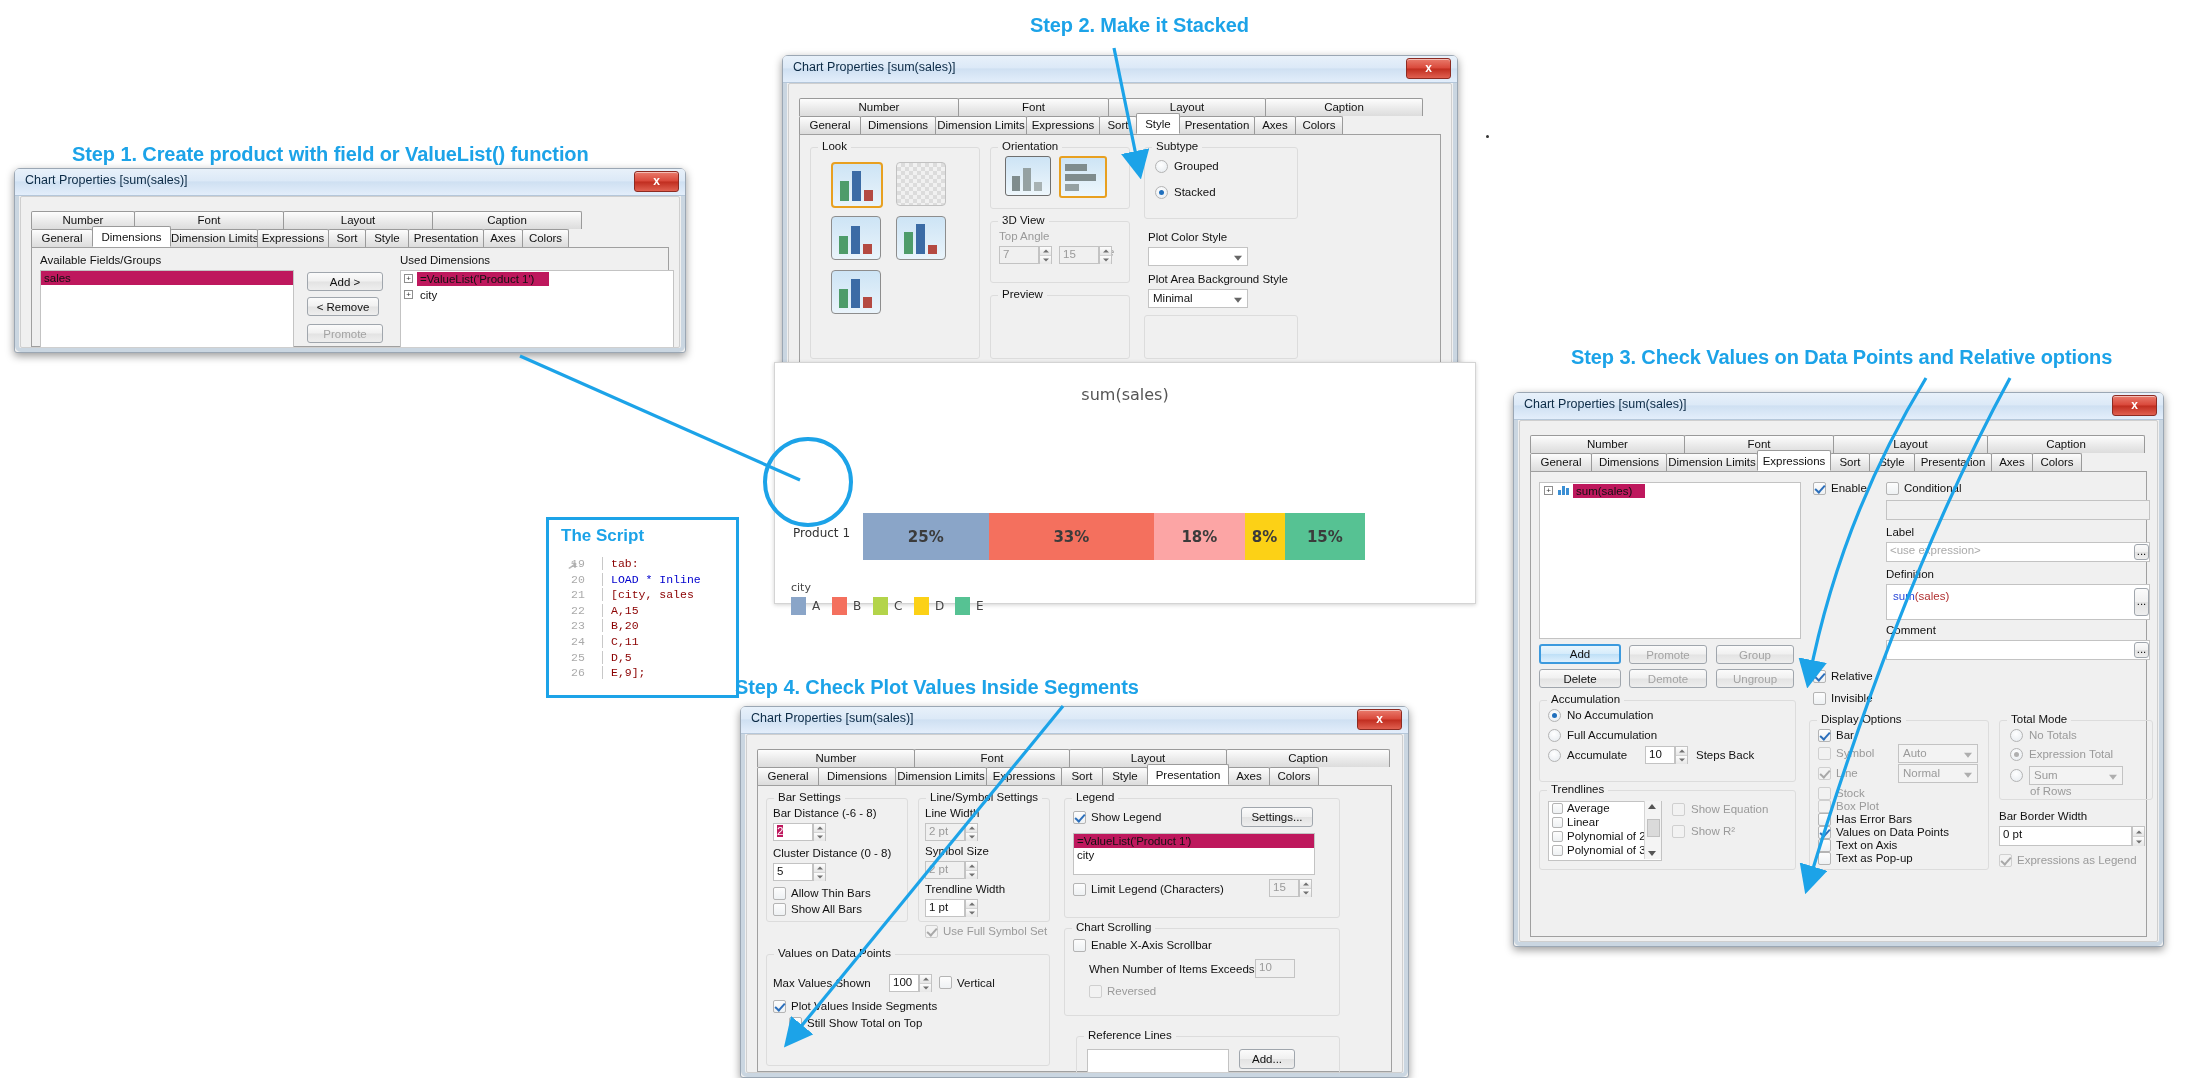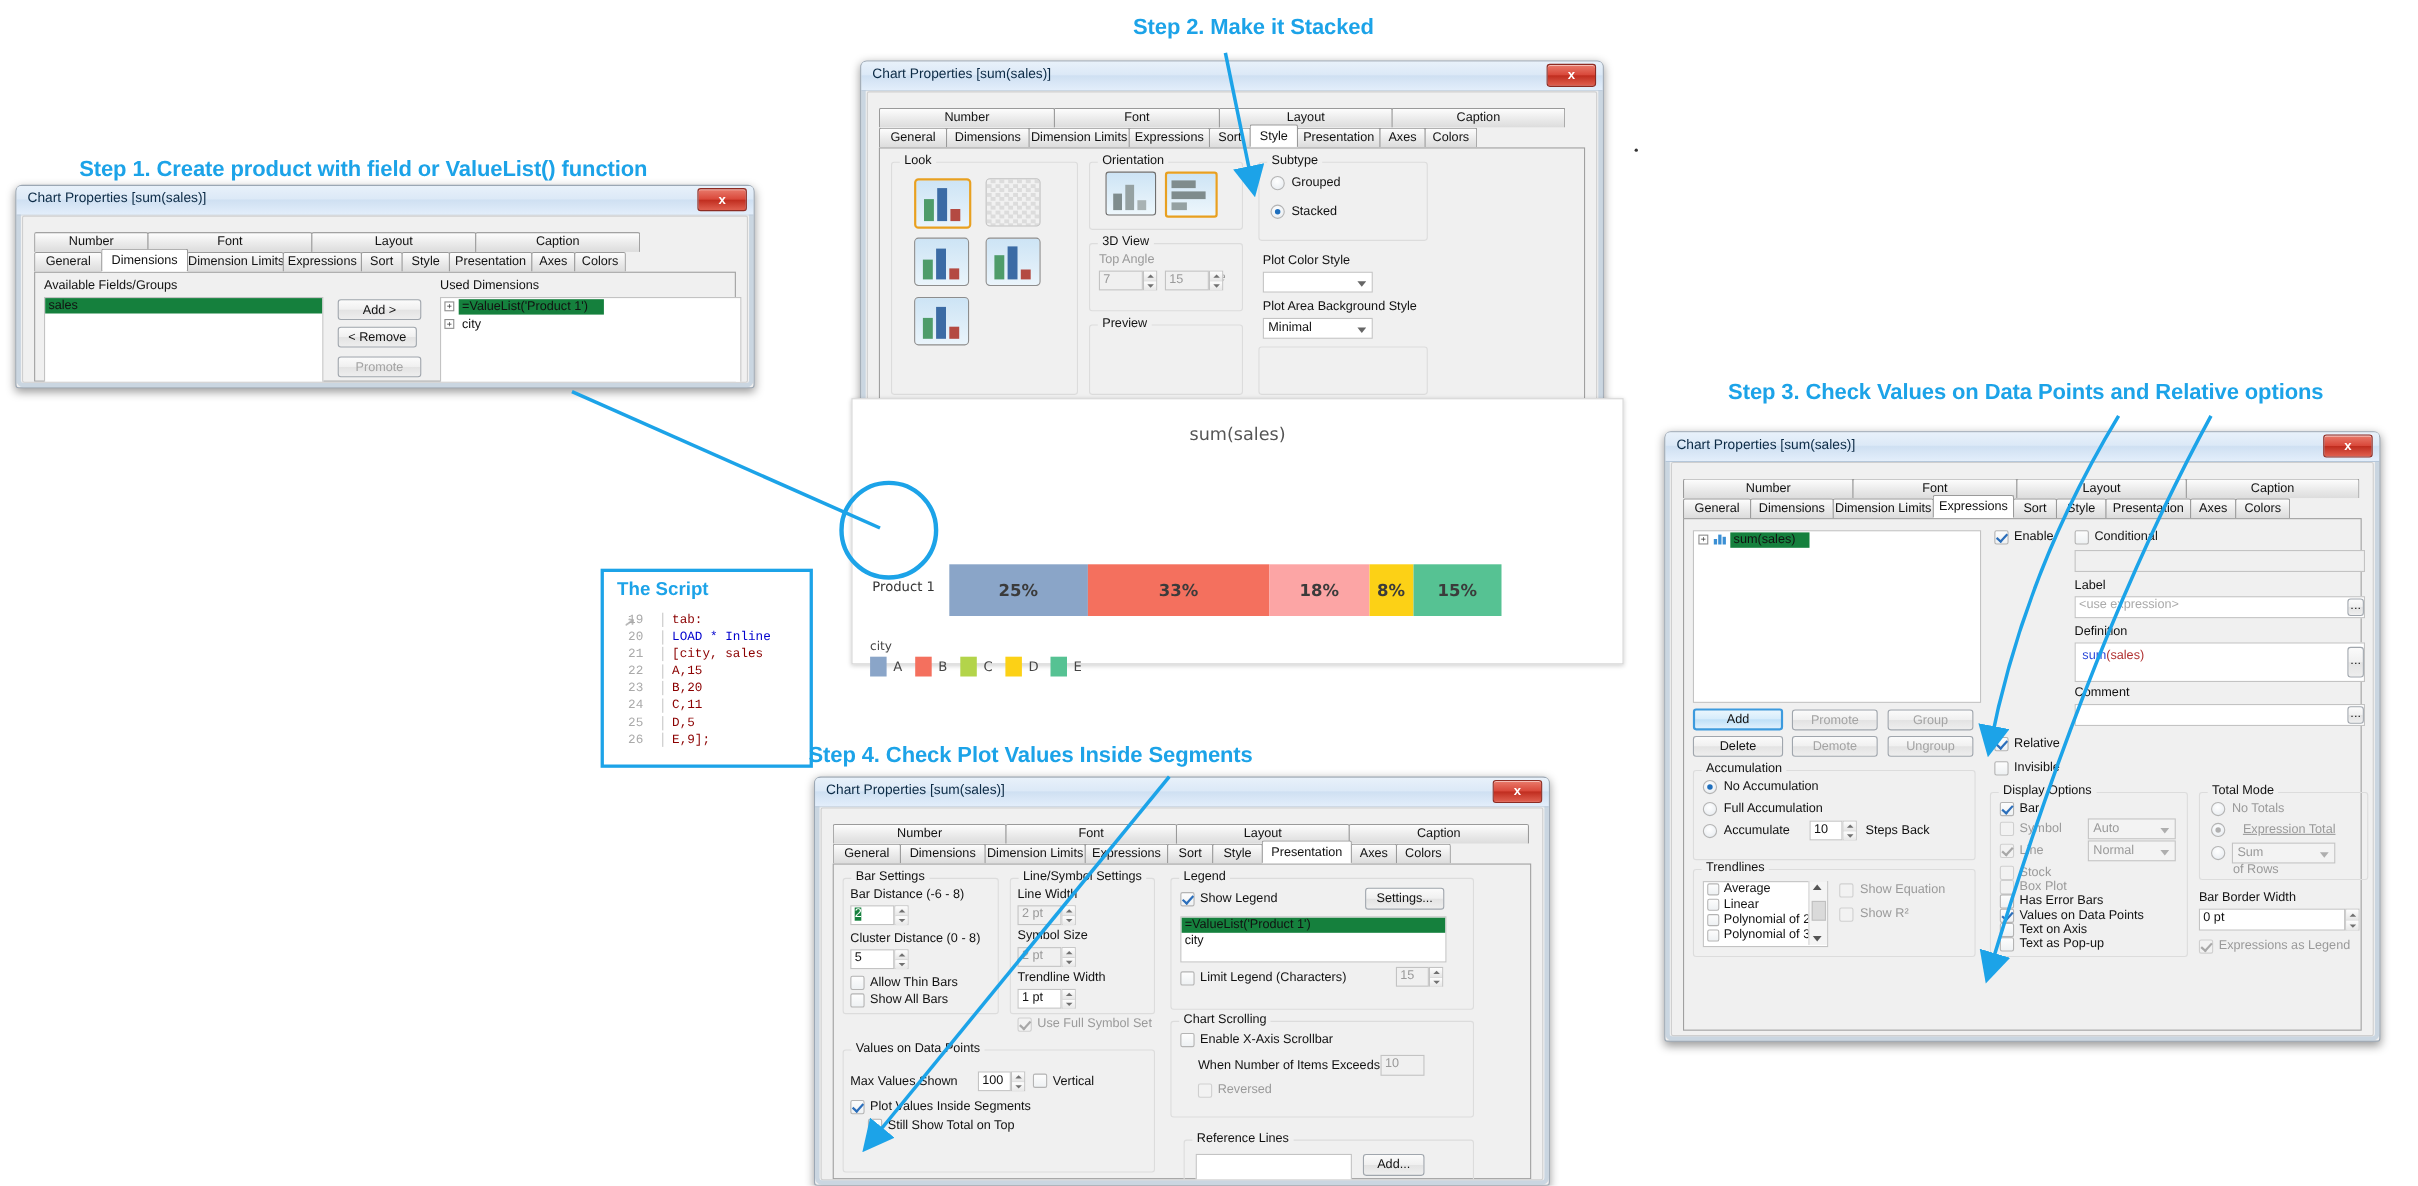--- a/index.html
+++ b/index.html
@@ -48,21 +48,21 @@
 
   .lbl{position:absolute;font-size:11.5px;color:#111;white-space:nowrap;}
   .lbl.dis{color:#9a9a9a;}
 
   
   .txtbox{position:absolute;background:#fff;border:1px solid #c3c3c3;
       font-size:11.5px;color:#111;box-sizing:border-box;padding:1px 3px;overflow:hidden;
       white-space:nowrap;}
   .txtbox.dis{background:#f0f0f0;color:#9a9a9a;}
   .listbox{position:absolute;background:#fff;border:1px solid #c3c3c3;overflow:hidden;}
-  .sel-row{background:#15803d;color:#fff;}
+  .sel-row{background:#be185d;color:#fff;}
   .row{font-size:11.5px;color:#111;padding:1px 3px;white-space:nowrap;overflow:hidden;}
 
   .btn{position:absolute;border:1px solid #a0a6ad;border-radius:3px;
       background:linear-gradient(to bottom,#fbfbfb 0%,#f0f0f0 48%,#e3e3e3 52%,#eeeeee 100%);
       font-size:11.5px;color:#111;text-align:center;box-sizing:border-box;
       white-space:nowrap;overflow:hidden;}
   .btn.dis{color:#a3a3a3;}
   .btn.focus{border:2px solid #3c9ade;
       background:linear-gradient(to bottom,#eaf6fd 0%,#d6ecfb 48%,#bfe0f7 52%,#dff0fd 100%);}
 
@@ -468,21 +468,21 @@
         <div class="lbl" style="left:26px;top:118px;">Text on Axis</div>
         <div class="cb" style="left:8px;top:131px;"></div>
         <div class="lbl" style="left:26px;top:131px;">Text as Pop-up</div>
       </div>
 
       <div class="gb" style="left:468px;top:248px;width:152px;height:78px;">
         <div class="gbl">Total Mode</div>
         <div class="rb dis" style="left:10px;top:8px;"></div>
         <div class="lbl dis" style="left:29px;top:8px;">No Totals</div>
         <div class="rb on dis" style="left:10px;top:27px;"></div>
-        <div class="lbl dis" style="left:39px;top:27px;text-decoration:underline;">Expression Total</div>
+        <div class="lbl dis" style="left:29px;top:27px;">Expression Total</div>
         <div class="rb dis" style="left:10px;top:48px;"></div>
         <div class="combo dis" style="left:29px;top:45px;width:94px;height:19px;">Sum</div>
         <div class="lbl dis" style="left:30px;top:64px;">of Rows</div>
       </div>
 
       <div class="lbl" style="left:468px;top:338px;">Bar Border Width</div>
       <div class="txtbox" style="left:468px;top:354px;width:133px;height:20px;">0 pt</div>
       <div class="spin" style="left:601px;top:354px;height:20px;">
           <i></i>
           <i></i>

